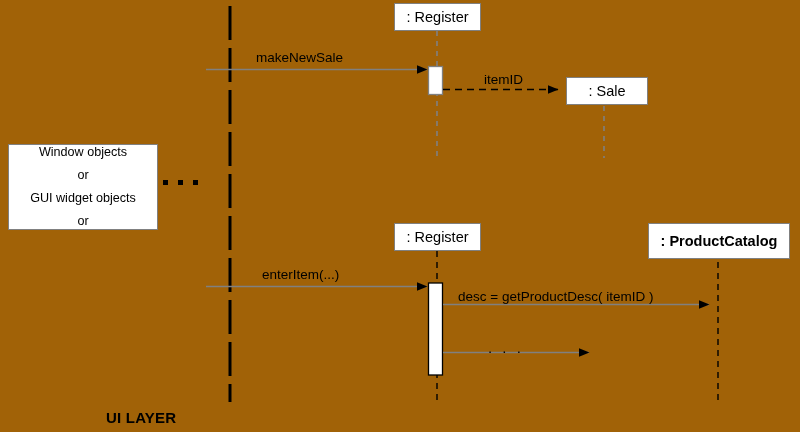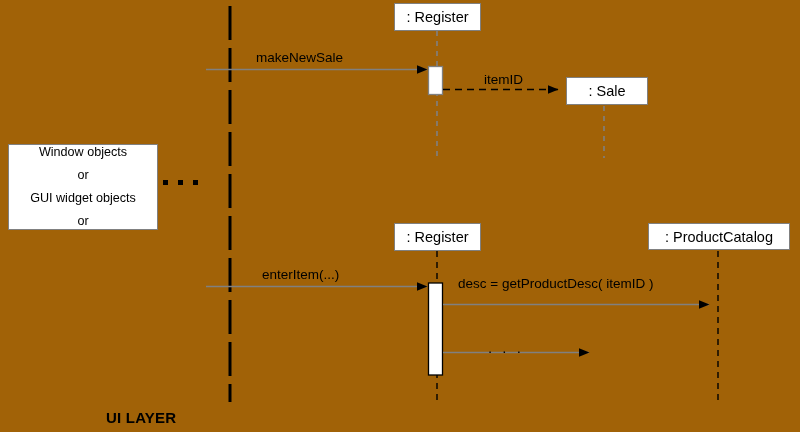--- a/index.html
+++ b/index.html
@@ -144,21 +144,21 @@
   </div>
 
   <div class="objbox" id="box-sale" style="left:566px; top:77px; width:82px; height:28px;align-items:center;">
     <span>: Sale</span>
   </div>
 
   <div class="objbox" id="box-register-bottom" style="left:394px; top:223px; width:87px; height:28px;">
     <span>: Register</span>
   </div>
 
-  <div class="objbox" id="box-product-catalog" style="left:648px; top:223px; width:142px; height:27px;">
+  <div class="objbox" id="box-product-catalog" style="left:648px; top:223px; width:142px; height:36px;font-weight:bold;">
     <span>: ProductCatalog</span>
   </div>
 
   <div id="ui-objects-box">
     <span>Window objects</span>
     <span>or</span>
     <span>GUI widget objects</span>
     <span>or</span>
   </div>
 
@@ -167,20 +167,20 @@
     <i></i>
     <i></i>
   </div>
 
   <div class="msglabel" style="left:256px; top:50px;">makeNewSale</div>
 
   <div class="msglabel" style="left:484px; top:72px;">itemID</div>
 
   <div class="msglabel" style="left:262px; top:267px;">enterItem(...)</div>
 
-  <div class="msglabel" style="left:458px; top:276px;">desc = getProductDesc( itemID )</div>
+  <div class="msglabel" style="left:458px; top:289px;">desc = getProductDesc( itemID )</div>
 
   <div class="msglabel ellipsis-inline" style="left:488px; top:339px;">. . .</div>
 
   <div class="layercaption" style="left:106px; top:409px;">UI LAYER</div>
 
 
 </div>
 
 </body></html>

